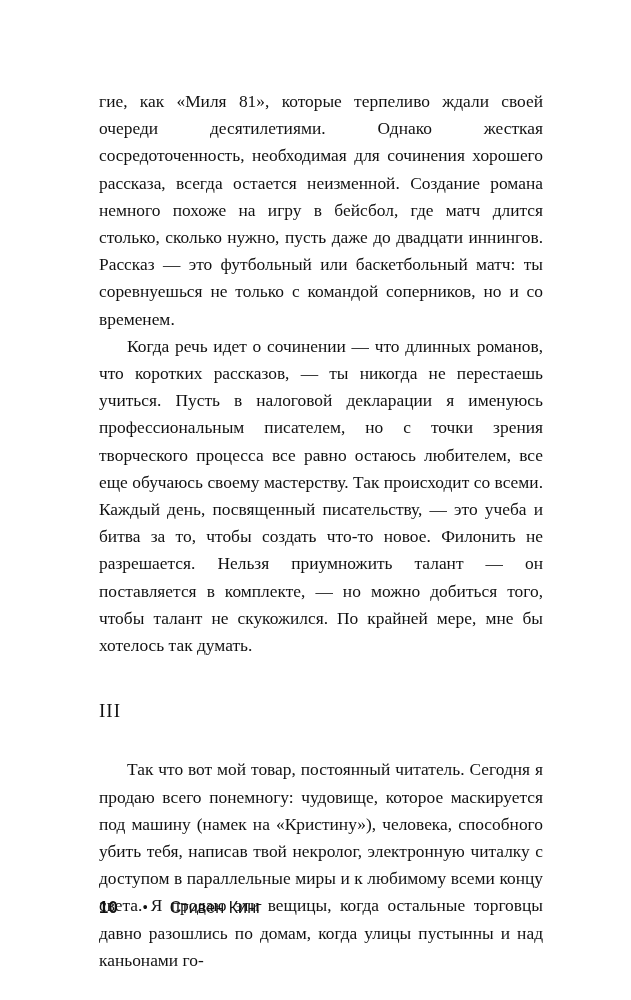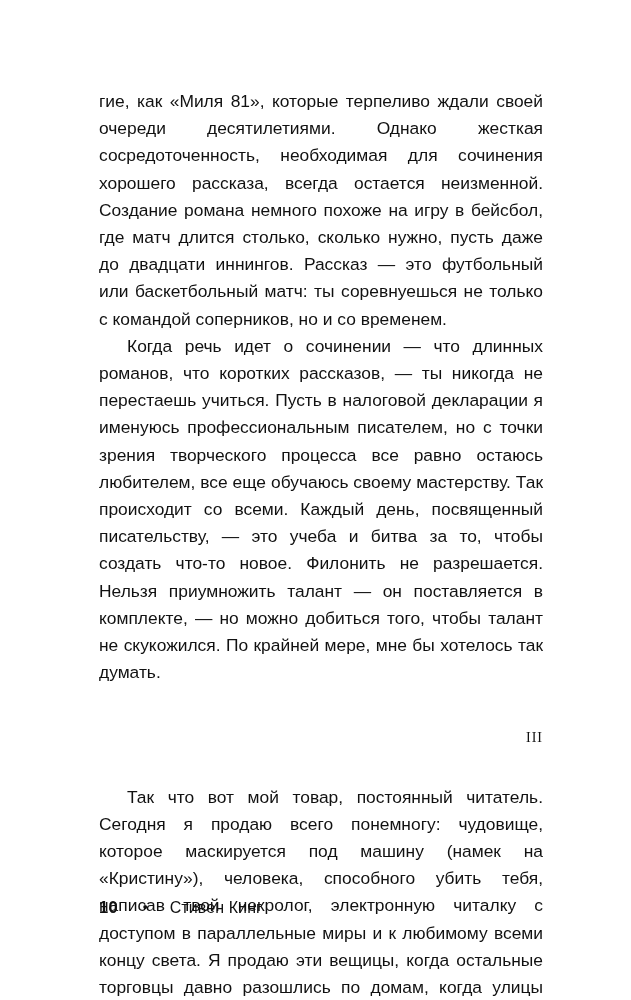--- a/index.html
+++ b/index.html
@@ -17,42 +17,42 @@
     box-sizing: border-box;
   }
   .text-block {
     position: absolute;
     left: 99px;
     top: 88px;
     width: 444px;
   }
   .para {
     margin: 0;
-    font-family: Liberation Sans, sans-serif;
+    font-family: Liberation Serif, serif;
     font-size: 17.4px;
     line-height: 27.2px;
     color: #111111;
     text-align: justify;
     text-align-last: left;
     text-indent: 28px;
     hyphens: manual;
     -webkit-hyphens: manual;
     word-spacing: 0px;
   }
   .para.no-indent {
     text-indent: 0;
   }
   .section-divider {
     margin: 0;
     padding: 0;
     font-family: "Liberation Serif", "DejaVu Serif", serif;
-    font-size: 14px;
+    font-size: 19px;
     line-height: 27.2px;
     color: #111111;
-    text-align: right;
+    text-align: left;
     text-indent: 0;
     letter-spacing: 1px;
   }
   .gap-before-divider { height: 38px; }
   .gap-after-divider  { height: 32px; }
 
   .footer {
     position: absolute;
     left: 99px;
     top: 898px;

